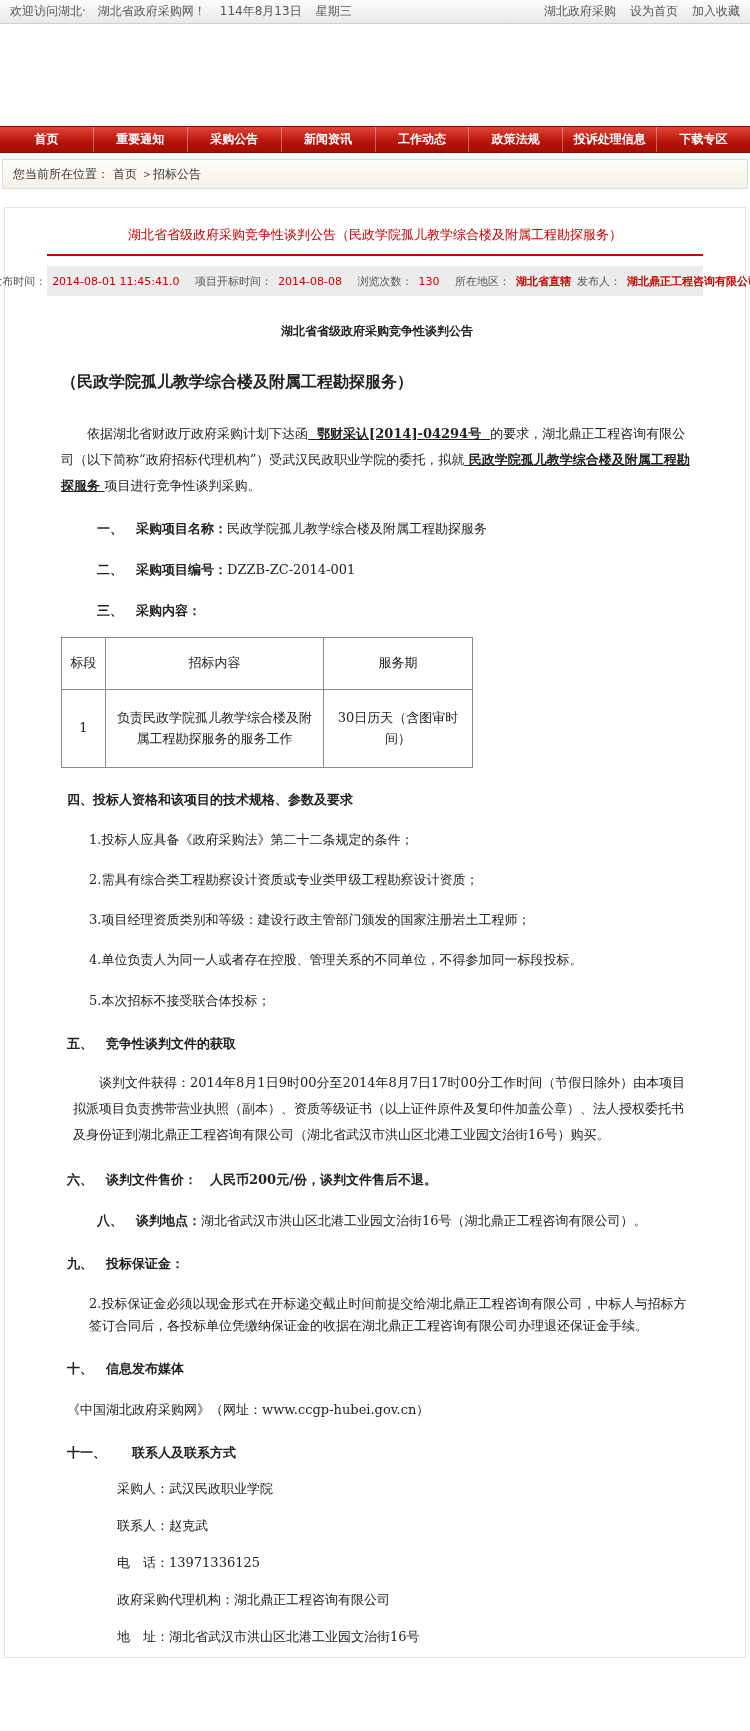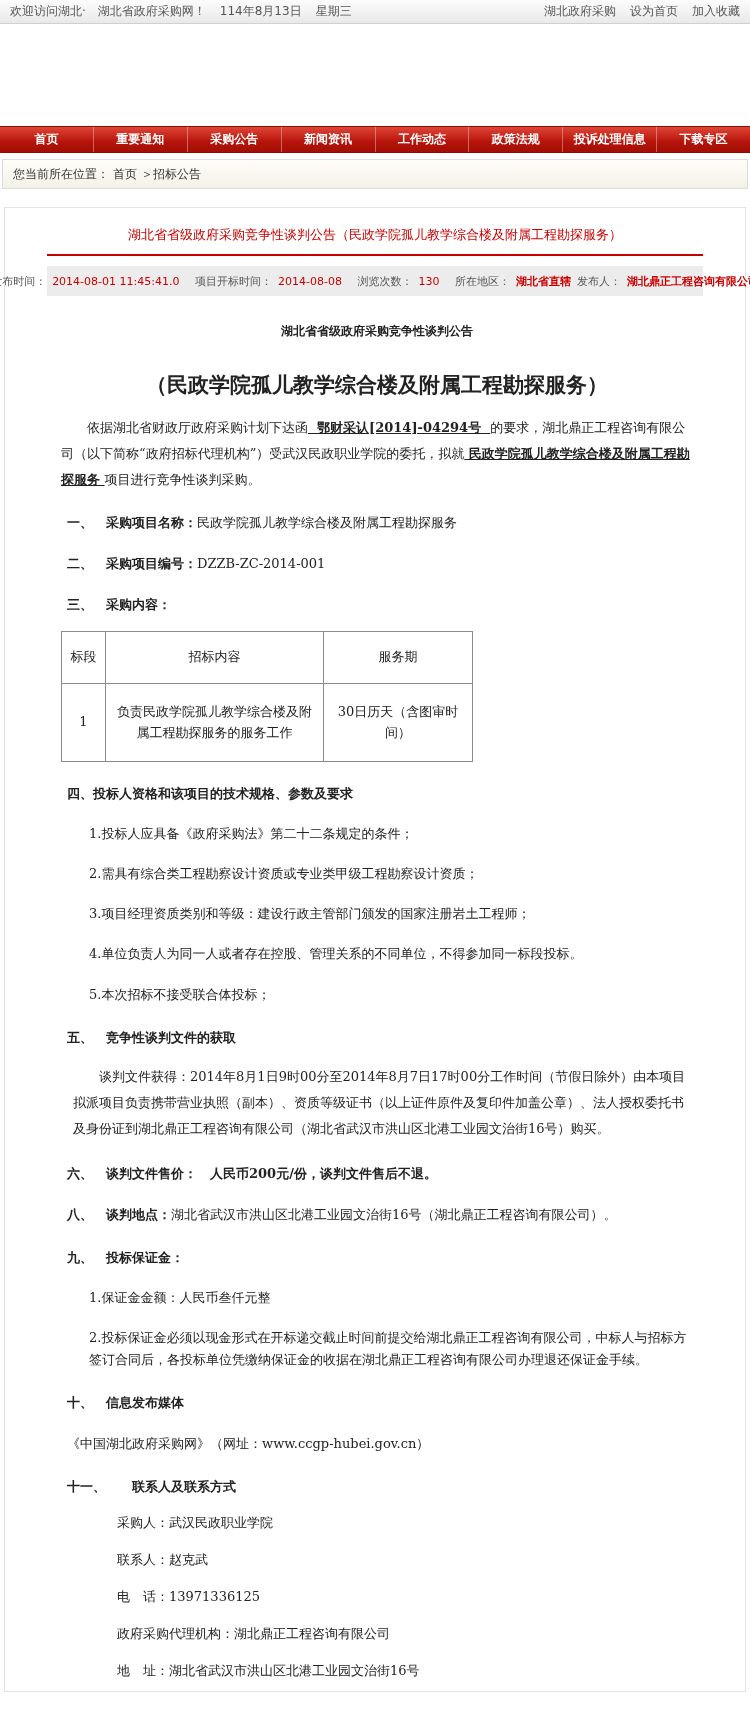--- a/index.html
+++ b/index.html
@@ -59,26 +59,26 @@
   .metabar .vb { color:#cc0000; font-weight:bold; }
   .metabar a.vb { text-decoration:none; cursor:pointer; }
   
   .article {
     font-family:"DejaVu Serif","Liberation Serif",serif;
     font-size:13px; color:#222; padding:26px 52px 10px 56px; position:relative;
     line-height:1.6;
   }
   .doc-title { text-align:center; font-weight:bold; font-size:12px;
     font-family:"DejaVu Sans","Liberation Sans",sans-serif; margin-bottom:28px; }
-  .doc-subtitle { text-align:center; font-weight:bold; font-size:21px;
-    font-family:"DejaVu Sans","Liberation Sans",sans-serif; margin-bottom:12px; }
+  .doc-subtitle { text-align:left; font-weight:bold; font-size:16px;
+    font-family:"DejaVu Sans","Liberation Sans",sans-serif; margin-bottom:26px; }
   .para { text-indent:2em; line-height:2; margin-bottom:14px; }
   .bu { font-weight:bold; text-decoration:underline; white-space:pre-wrap; }
   .secline { margin:20px 0 0 6px; }
-  .secline .lbl { font-weight:bold; }
+  .secline .lbl { font-weight:bold;margin-left:30px; }
   .sec-h { font-weight:bold; margin:22px 0 0 6px; position:relative; }
   .sub-item { margin:18px 0 0 28px; line-height:1.7; }
   .sub-para { margin:16px 0 0 12px; text-indent:2em; line-height:2; }
   .contact-line { margin:16px 0 0 56px; }
   .margin-num {
     position:absolute; left:-86px; top:0; font-weight:bold;
     font-family:"DejaVu Serif","Liberation Serif",serif;
   }
   
   table.purchase {
@@ -192,21 +192,20 @@
 
     <div class="sec-h">五、　竞争性谈判文件的获取</div>
     <p class="sub-para">谈判文件获得：2014年8月1日9时00分至2014年8月7日17时00分工作时间（节假日除外）由本项目拟派项目负责携带营业执照（副本）、资质等级证书（以上证件原件及复印件加盖公章）、法人授权委托书及身份证到湖北鼎正工程咨询有限公司（湖北省武汉市洪山区北港工业园文治街16号）购买。</p>
 
     <div class="sec-h">六、　谈判文件售价：　人民币200元/份，谈判文件售后不退。</div>
 
 
     <div class="secline"><span class="lbl">八、　谈判地点：</span><span>湖北省武汉市洪山区北港工业园文治街16号（湖北鼎正工程咨询有限公司）。</span></div>
 
     <div class="sec-h">九、　投标保证金：</div>
-    <div class="sub-item">1.保证金金额：人民币叁仟元整</div>
     <div class="sub-item">2.投标保证金必须以现金形式在开标递交截止时间前提交给湖北鼎正工程咨询有限公司，中标人与招标方签订合同后，各投标单位凭缴纳保证金的收据在湖北鼎正工程咨询有限公司办理退还保证金手续。</div>
 
     <div class="sec-h">十、　信息发布媒体</div>
     <div class="secline">《中国湖北政府采购网》（网址：www.ccgp-hubei.gov.cn）</div>
 
     <div class="sec-h">十一、　　联系人及联系方式</div>
     <div class="contact-line">采购人：武汉民政职业学院</div>
     <div class="contact-line">联系人：赵克武</div>
     <div class="contact-line">电　话：13971336125</div>
     <div class="contact-line">政府采购代理机构：湖北鼎正工程咨询有限公司</div>

